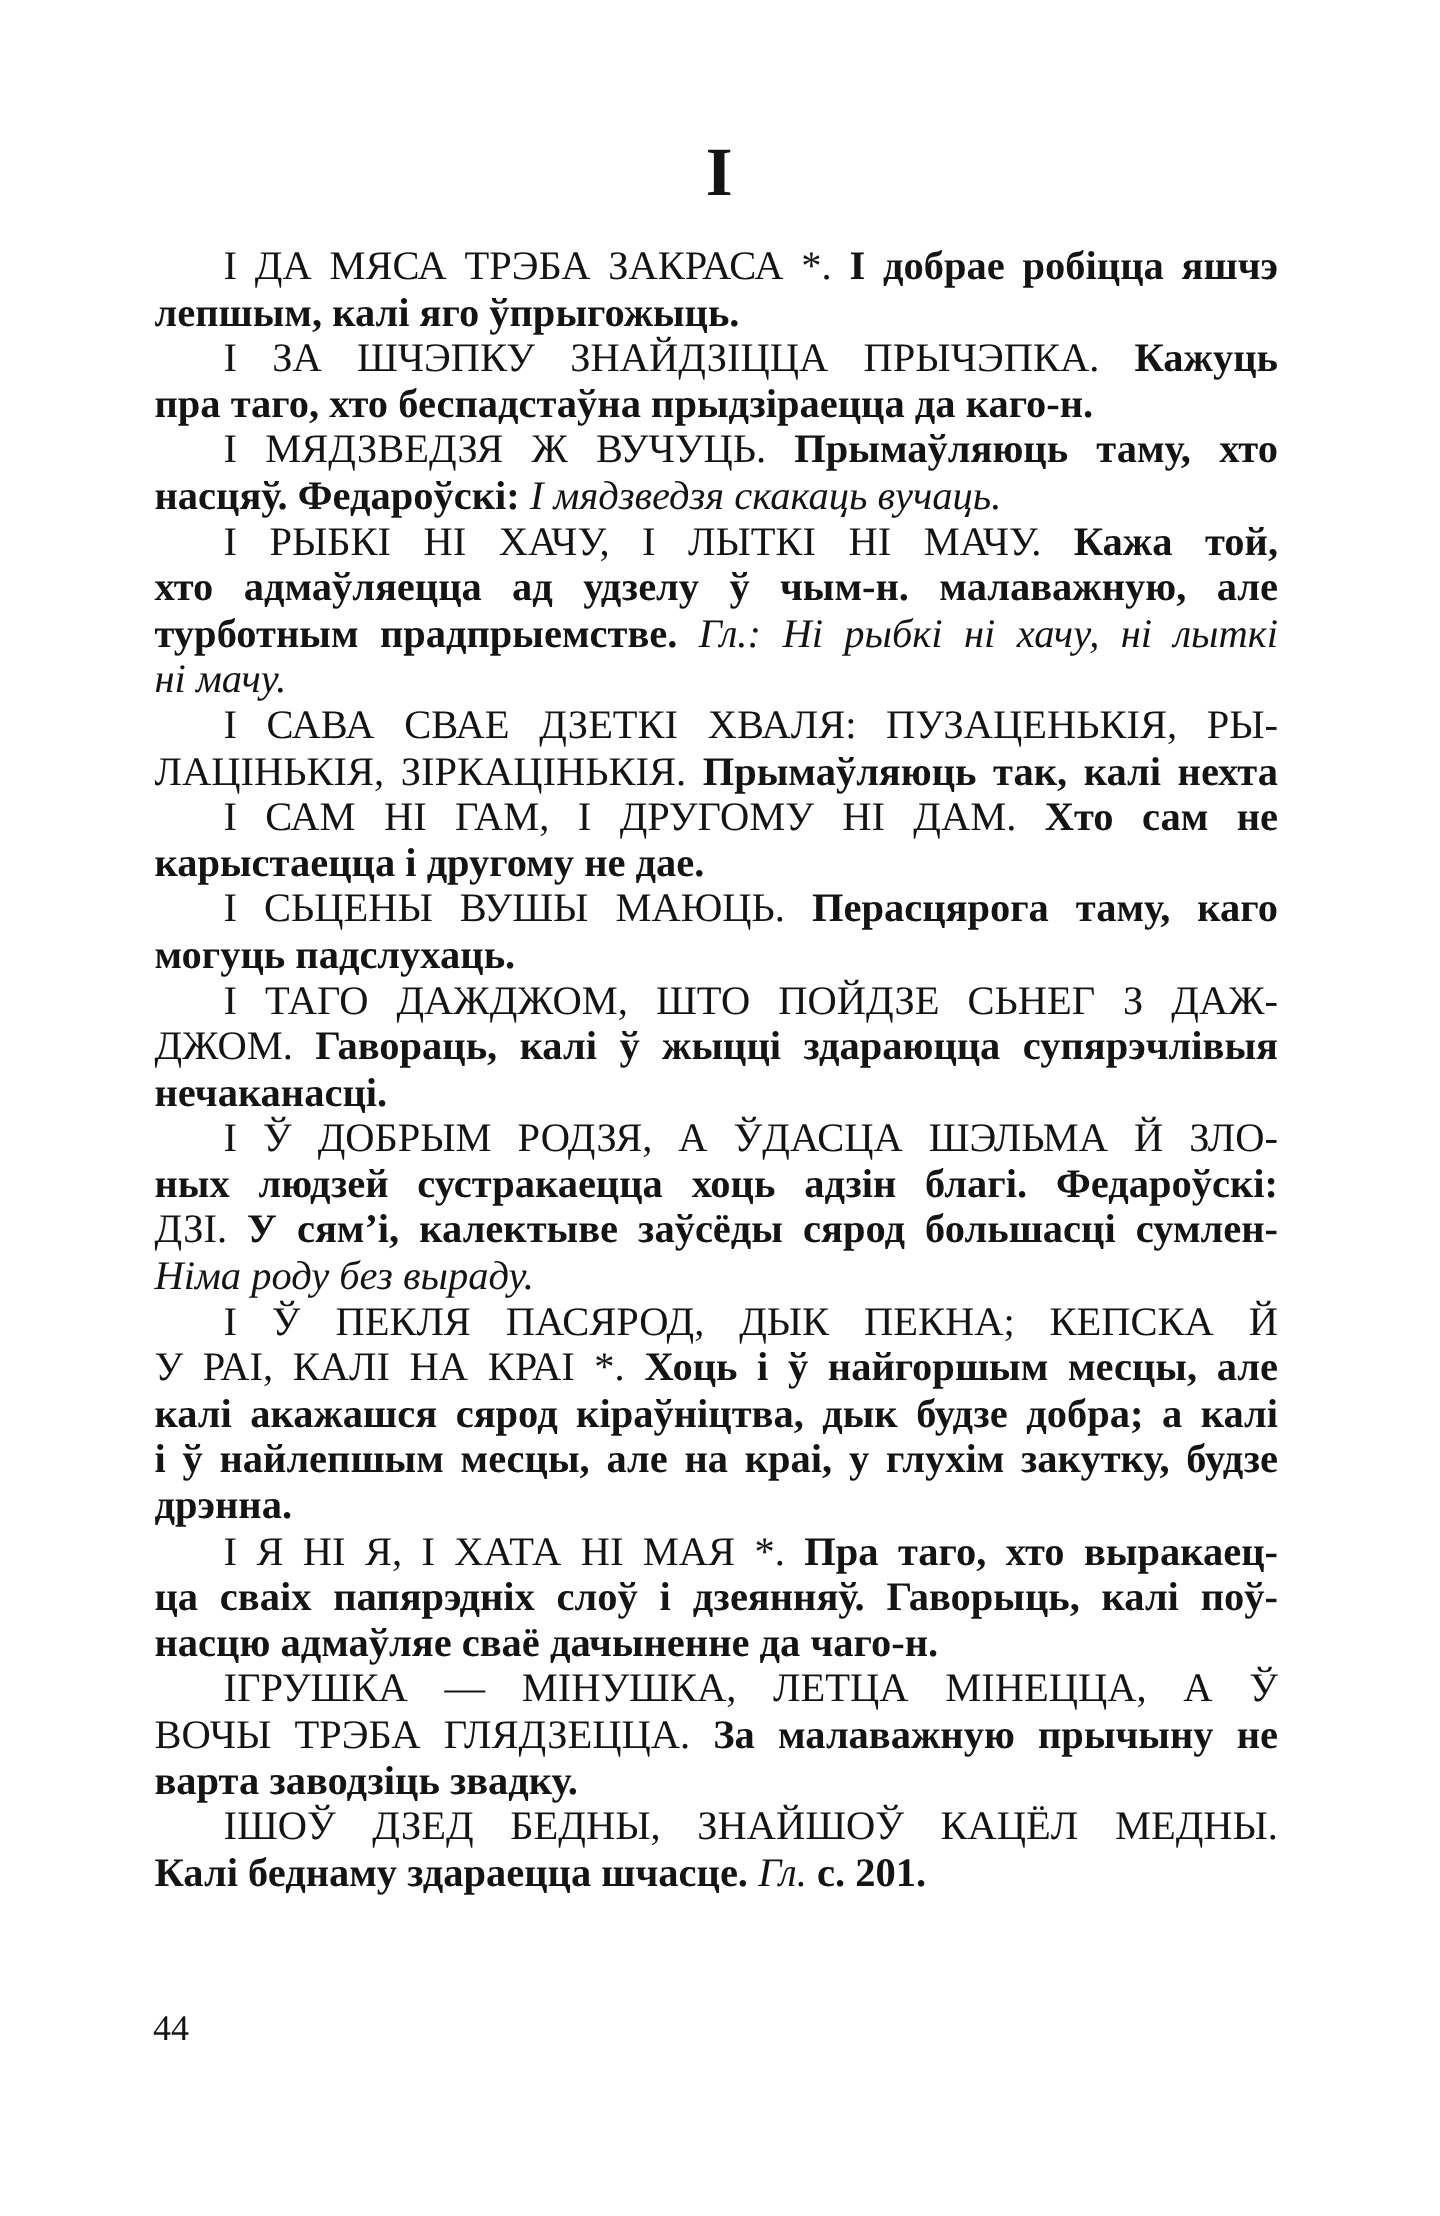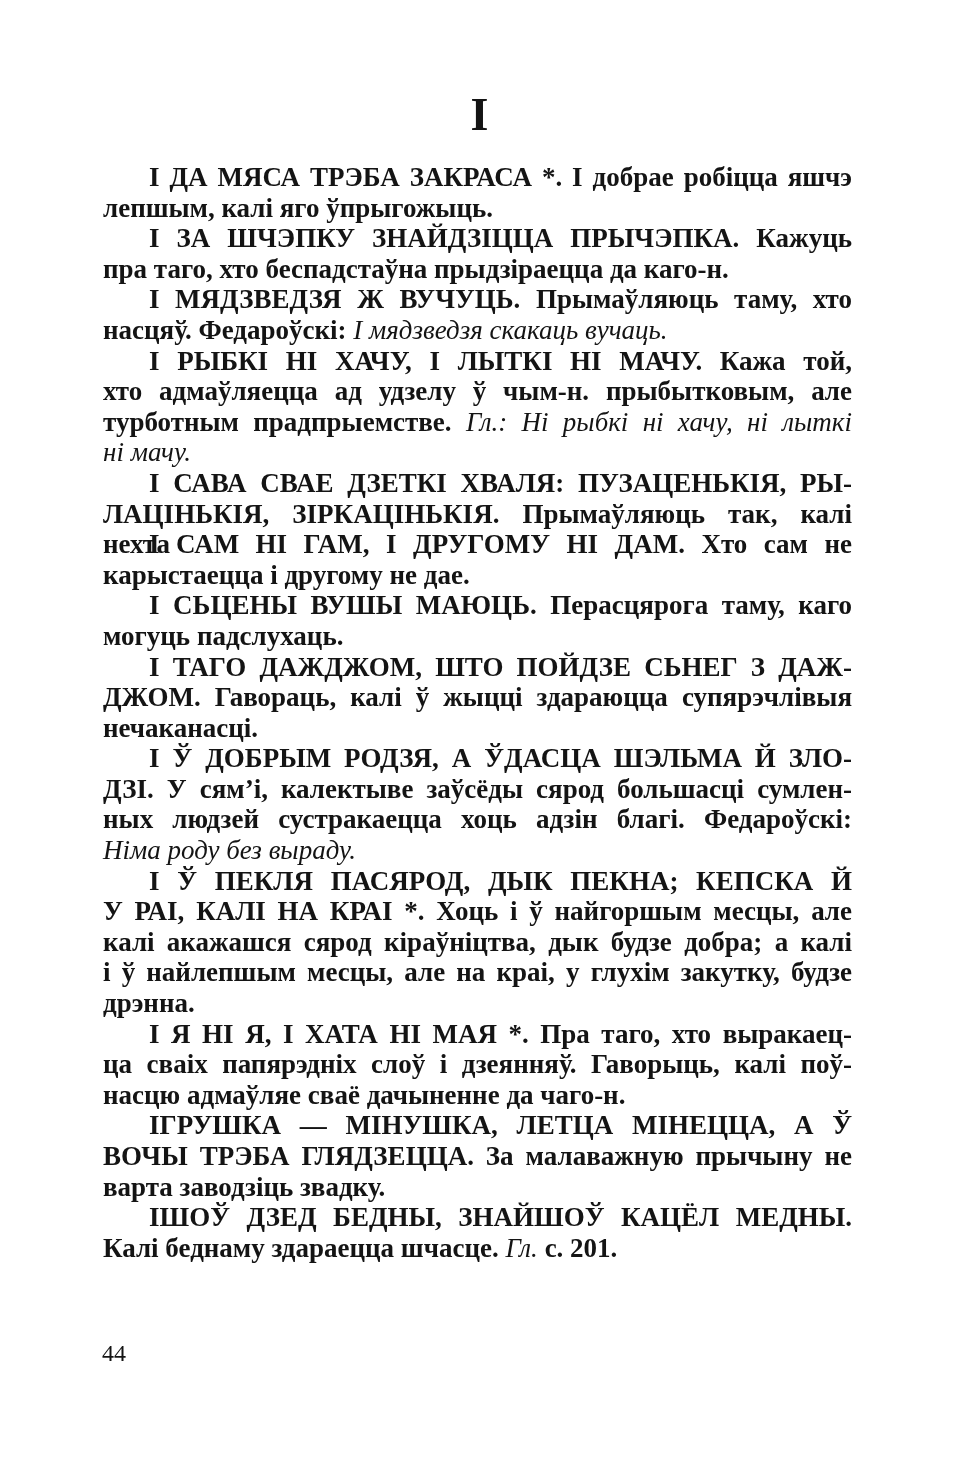--- a/index.html
+++ b/index.html
@@ -45,21 +45,21 @@
     text-align-last: justify;
     overflow: visible;
     white-space: normal;
   }
   .line.first {
     padding-left: 46px;
   }
   .line.last {
     text-align-last: left;
   }
-  .seg-headword { font-weight: bold; margin-top: 36px; }
+  .seg-headword { font-weight: normal; margin-top: 36px; }
   .seg-normal   { font-weight: bold; }
   .seg-source   { font-weight: bold; margin-top: 29px; }
   .seg-quote    { font-style: italic; }
   .page-number {
     position: absolute;
     left: 102px;
     top: 1341px;
     font-size: 24px;
     line-height: 1;
   }
@@ -78,21 +78,21 @@
       <div class="para">
         <div class="line first"><span class="seg-headword">І ЗА ШЧЭПКУ ЗНАЙДЗІЦЦА ПРЫЧЭПКА.</span><span class="seg-normal"> Кажуць</span></div>
         <div class="line last"><span class="seg-normal">пра таго, хто беспадстаўна прыдзіраецца да каго-н.</span></div>
       </div>
       <div class="para">
         <div class="line first"><span class="seg-headword">І МЯДЗВЕДЗЯ Ж ВУЧУЦЬ.</span><span class="seg-normal"> Прымаўляюць таму, хто</span></div>
         <div class="line last"><span class="seg-normal">насцяў. </span><span class="seg-source">Федароўскі:</span><span class="seg-quote"> І мядзведзя скакаць вучаць.</span></div>
       </div>
       <div class="para">
         <div class="line first"><span class="seg-headword">І РЫБКІ НІ ХАЧУ, І ЛЫТКІ НІ МАЧУ.</span><span class="seg-normal"> Кажа той,</span></div>
-        <div class="line"><span class="seg-normal">хто адмаўляецца ад удзелу ў чым-н. прыбытковым, але</span></div>
+        <div class="line"><span class="seg-normal">хто адмаўляецца ад удзелу ў чым-н. малаважную, але</span></div>
         <div class="line"><span class="seg-normal">турботным прадпрыемстве. </span><span class="seg-quote">Гл.: Ні рыбкі ні хачу, ні лыткі</span></div>
         <div class="line last"><span class="seg-quote">ні мачу.</span></div>
       </div>
       <div class="para">
         <div class="line first"><span class="seg-headword">І САВА СВАЕ ДЗЕТКІ ХВАЛЯ: ПУЗАЦЕНЬКІЯ, РЫ-</span></div>
         <div class="line"><span class="seg-headword">ЛАЦІНЬКІЯ, ЗІРКАЦІНЬКІЯ.</span><span class="seg-normal"> Прымаўляюць так, калі нехта</span></div>
       </div>
       <div class="para">
         <div class="line first"><span class="seg-headword">І САМ НІ ГАМ, І ДРУГОМУ НІ ДАМ.</span><span class="seg-normal"> Хто сам не</span></div>
         <div class="line last"><span class="seg-normal">карыстаецца і другому не дае.</span></div>
@@ -101,22 +101,22 @@
         <div class="line first"><span class="seg-headword">І СЬЦЕНЫ ВУШЫ МАЮЦЬ.</span><span class="seg-normal"> Перасцярога таму, каго</span></div>
         <div class="line last"><span class="seg-normal">могуць падслухаць.</span></div>
       </div>
       <div class="para">
         <div class="line first"><span class="seg-headword">І ТАГО ДАЖДЖОМ, ШТО ПОЙДЗЕ СЬНЕГ З ДАЖ-</span></div>
         <div class="line"><span class="seg-headword">ДЖОМ.</span><span class="seg-normal"> Гавораць, калі ў жыцці здараюцца супярэчлівыя</span></div>
         <div class="line last"><span class="seg-normal">нечаканасці.</span></div>
       </div>
       <div class="para">
         <div class="line first"><span class="seg-headword">І Ў ДОБРЫМ РОДЗЯ, А ЎДАСЦА ШЭЛЬМА Й ЗЛО-</span></div>
+        <div class="line"><span class="seg-normal">ных людзей сустракаецца хоць адзін благі. </span><span class="seg-source">Федароўскі:</span></div>
         <div class="line"><span class="seg-headword">ДЗІ.</span><span class="seg-normal"> У сям’і, калектыве заўсёды сярод большасці сумлен-</span></div>
-        <div class="line"><span class="seg-normal">ных людзей сустракаецца хоць адзін благі. </span><span class="seg-source">Федароўскі:</span></div>
         <div class="line last"><span class="seg-quote">Німа роду без выраду.</span></div>
       </div>
       <div class="para">
         <div class="line first"><span class="seg-headword">І Ў ПЕКЛЯ ПАСЯРОД, ДЫК ПЕКНА; КЕПСКА Й</span></div>
         <div class="line"><span class="seg-headword">У РАІ, КАЛІ НА КРАІ *.</span><span class="seg-normal"> Хоць і ў найгоршым месцы, але</span></div>
         <div class="line"><span class="seg-normal">калі акажашся сярод кіраўніцтва, дык будзе добра; а калі</span></div>
         <div class="line"><span class="seg-normal">і ў найлепшым месцы, але на краі, у глухім закутку, будзе</span></div>
         <div class="line last"><span class="seg-normal">дрэнна.</span></div>
       </div>
       <div class="para">

